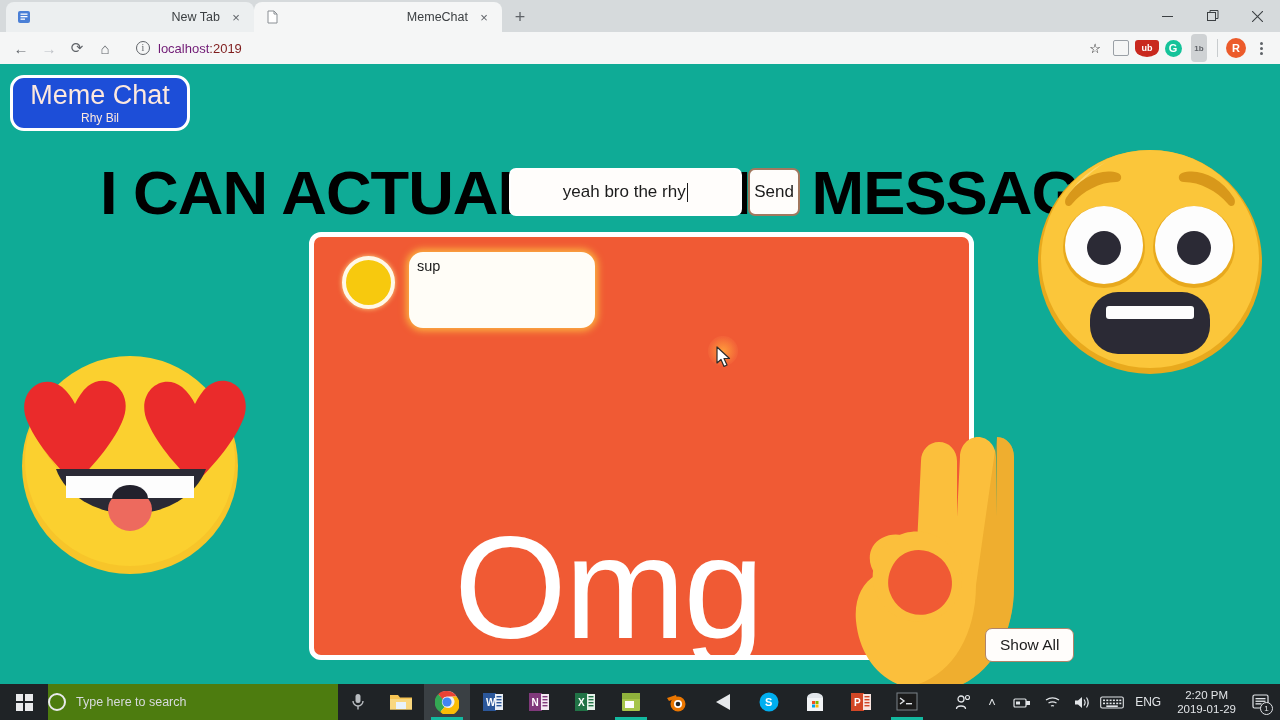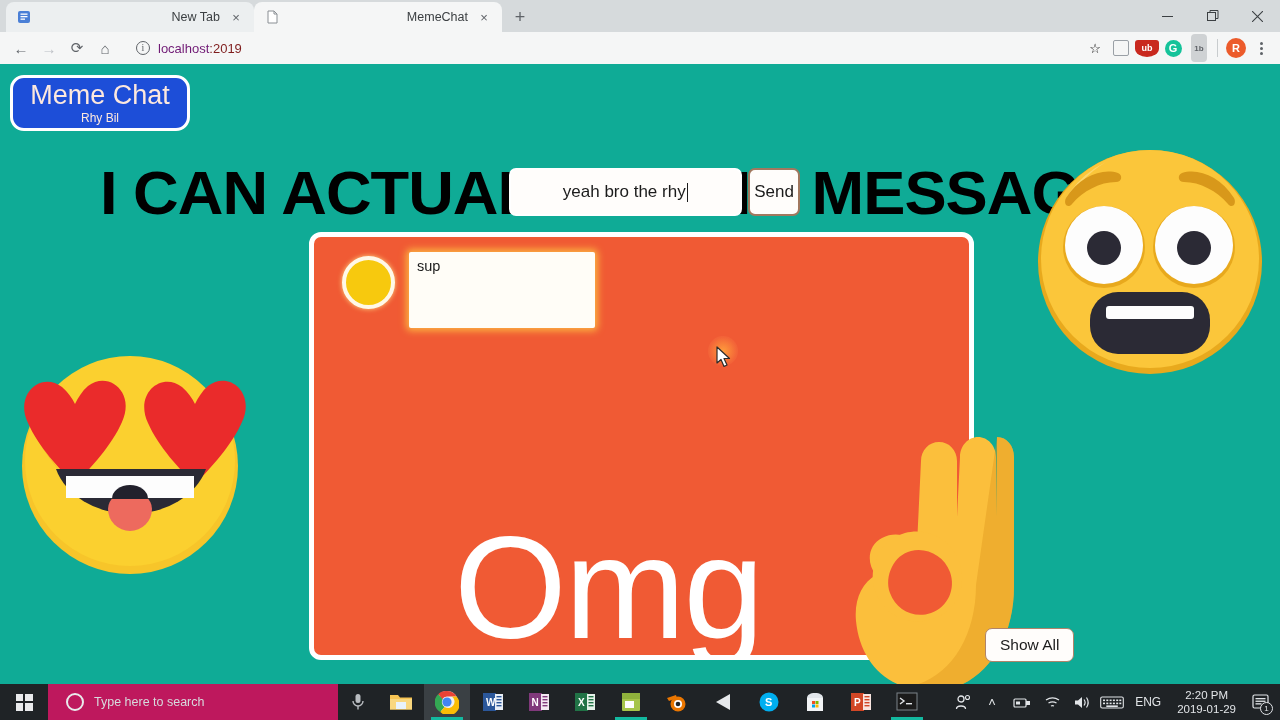--- a/index.html
+++ b/index.html
@@ -330,21 +330,21 @@
     background: #f7c90e;
     border: 4px solid #fff8e8;
     flex: 0 0 53px;
     margin-top: 4px;
     box-shadow: 0 0 5px rgba(255,230,140,.9);
   }
   .msg-bubble {
     width: 186px;
     height: 76px;
     background: #fffdf7;
-    border-radius: 2px;
+    border-radius: 14px;
     padding: 6px 8px;
     font-size: 14.5px;
     color: #1b1b1b;
     box-shadow: 0 0 7px 3px rgba(255,205,70,.75);
   }
 
   .omg-text {
     position: absolute;
     left: 140px; bottom: -6px;
     font-size: 145px;
@@ -400,22 +400,22 @@
     display: grid;
     grid-template-columns: 1fr 1fr;
     grid-template-rows: 1fr 1fr;
     gap: 2px;
   }
   .win-logo i { background: #e9eaec; display: block; }
 
   .cortana {
     width: 290px; height: 36px;
     display: flex; align-items: center; gap: 10px;
-    padding-left: 18px;
-    background: #be185d;
+    padding-left: 0;
+    background: #4d7c0f;
   }
   .cortana-ring {
     width: 18px; height: 18px;
     border: 2px solid #e9eaec;
     border-radius: 50%;
     flex: 0 0 18px;
   }
   .cortana-text { color: #d7dadd; font-size: 12.5px; }
 
   .tray-mic {

